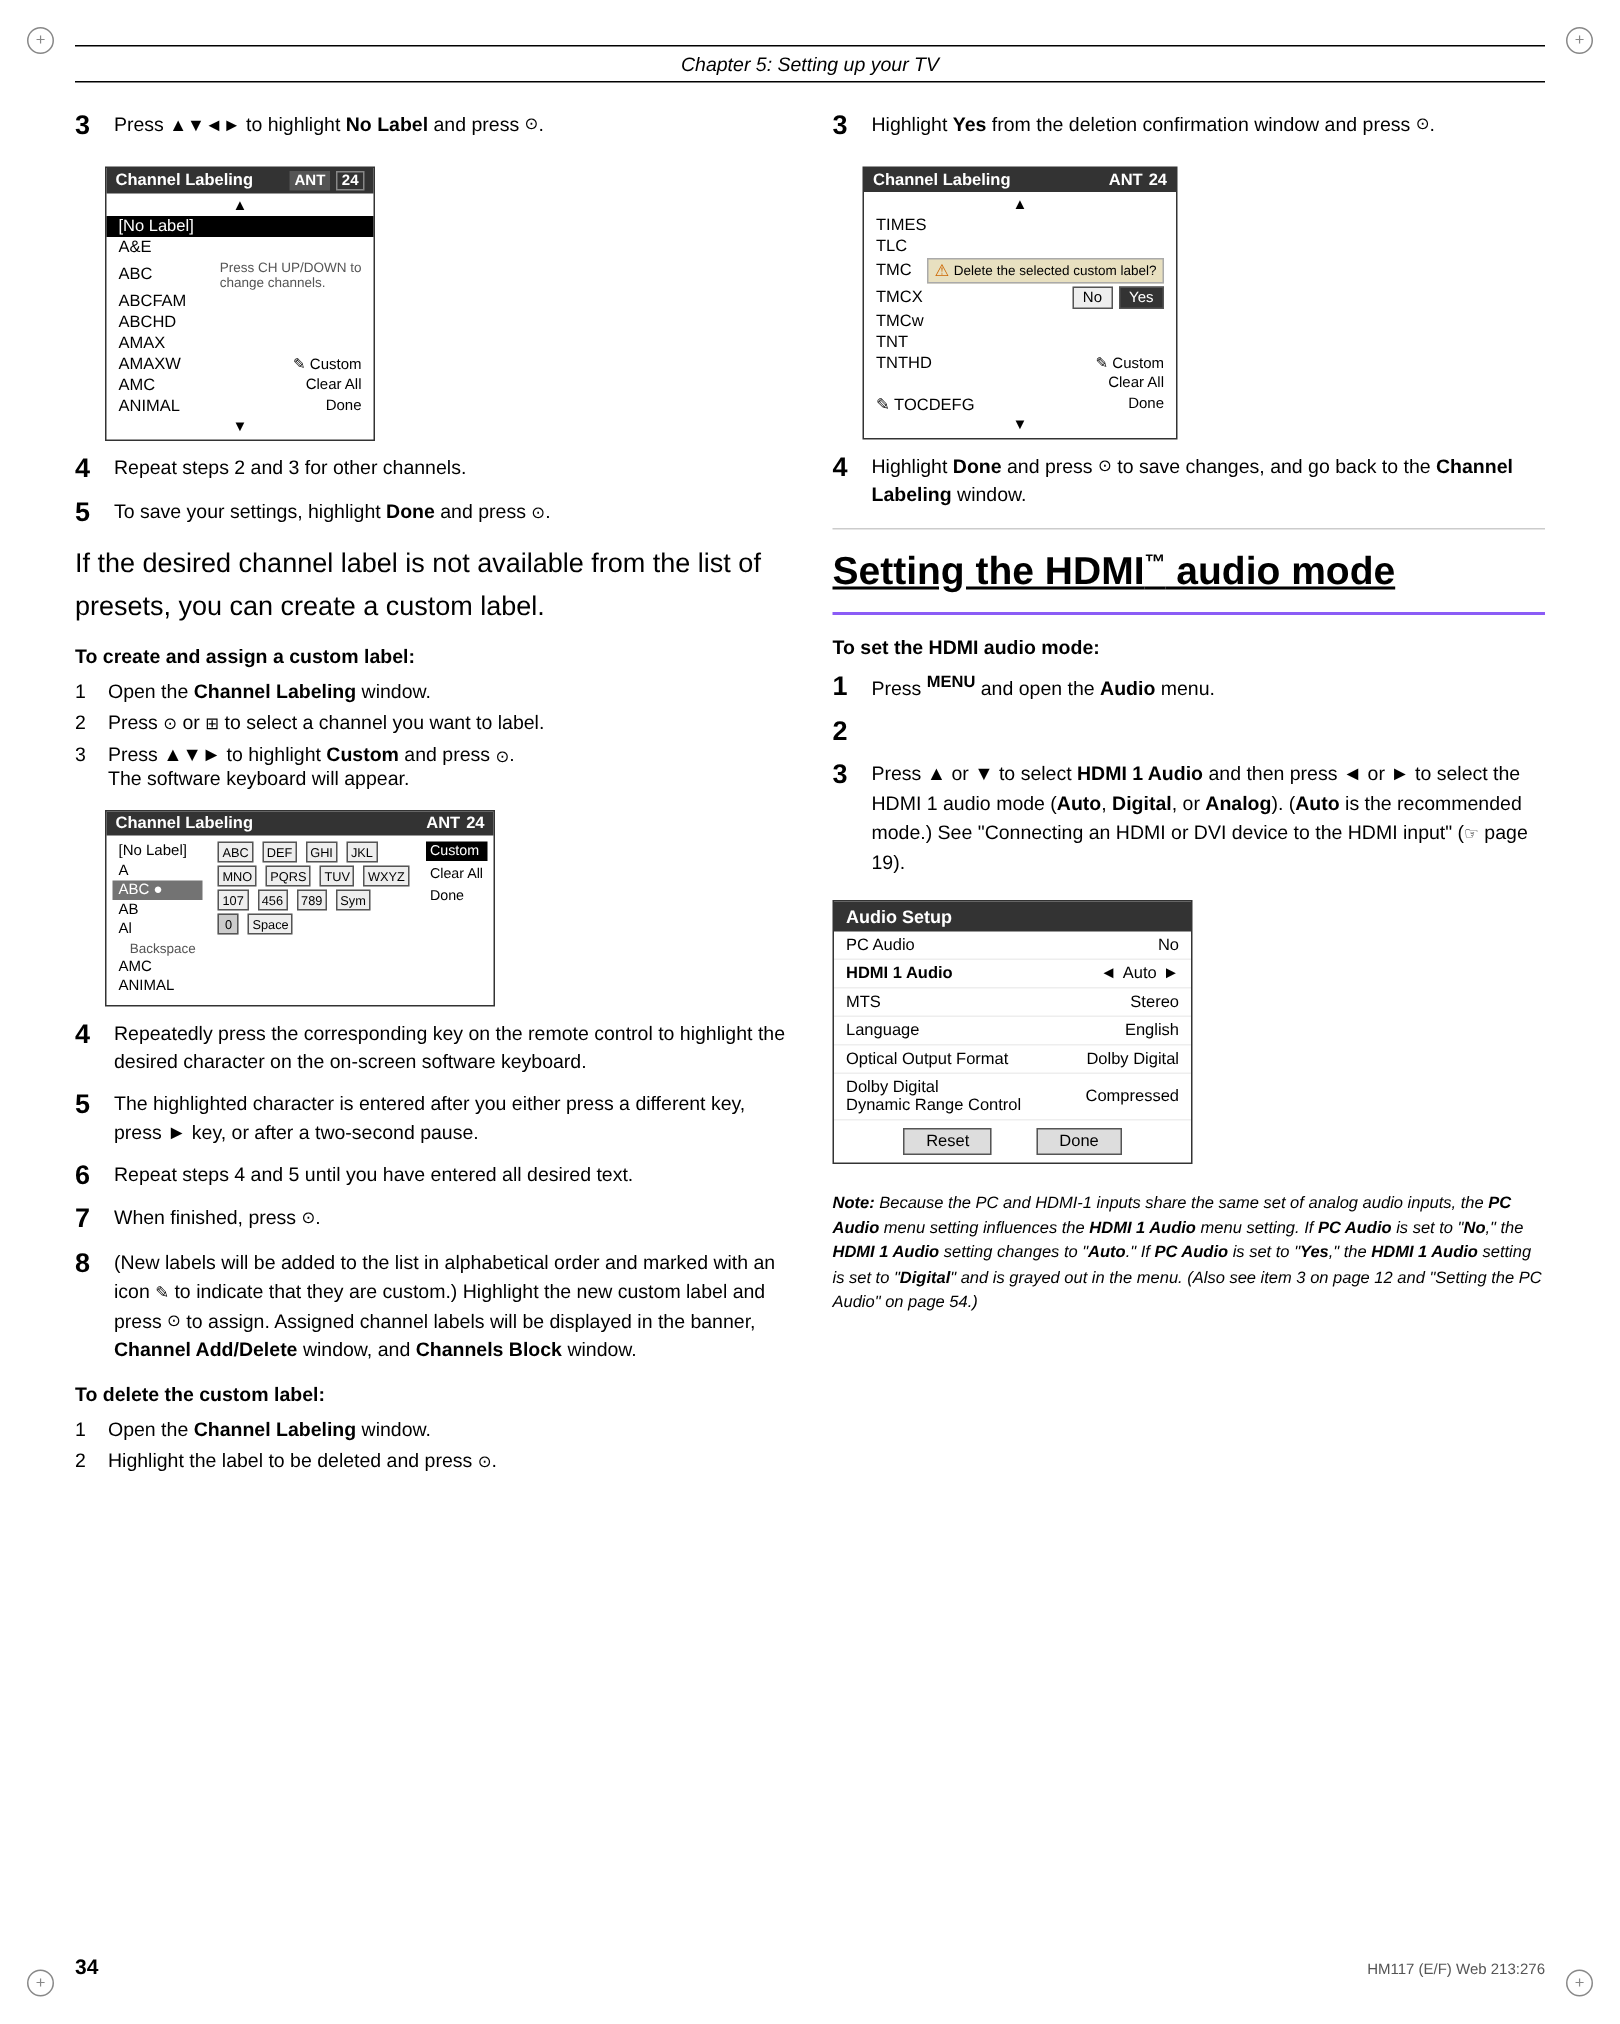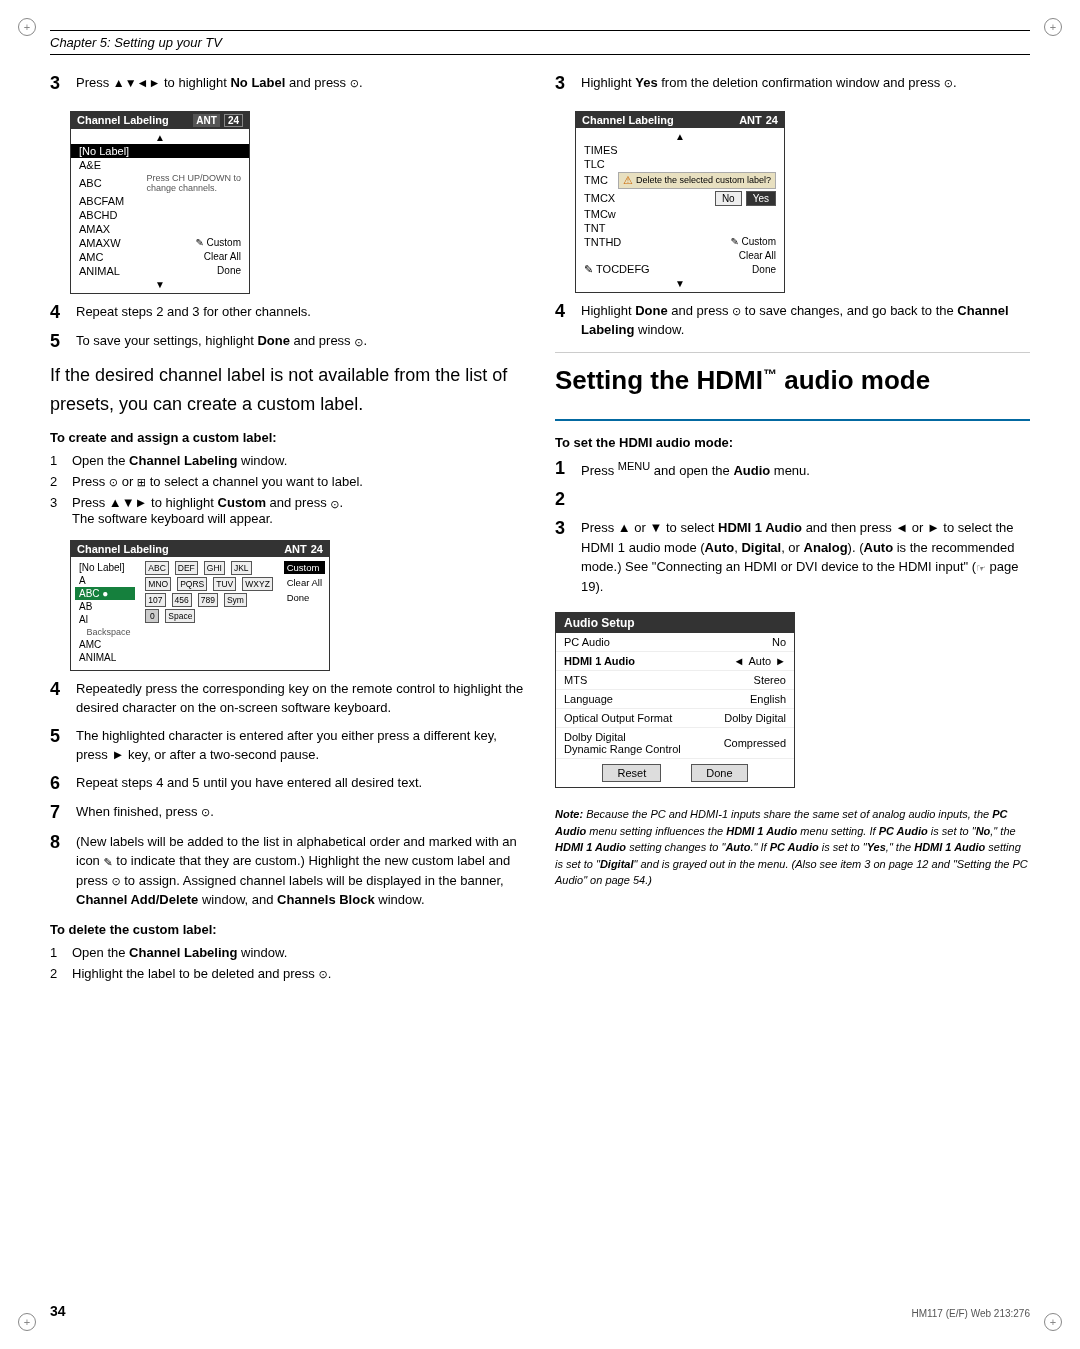--- a/index.html
+++ b/index.html
@@ -46,20 +46,21 @@
     
     .file-info {
       font-size: 10px;
       color: #555;
       margin-bottom: 8px;
       margin-left: 5px;
     }
 
     
     .chapter-header {
+      text-align: center;
       font-style: italic;
       font-size: 13px;
       border-top: 1px solid #000;
       border-bottom: 1px solid #000;
       padding: 4px 0;
       margin-bottom: 18px;
     }
 
     
     .two-col {
@@ -194,21 +195,21 @@
     .kb-top-row {
       display: flex;
       justify-content: space-between;
       align-items: flex-start;
       margin-bottom: 2px;
     }
     .kb-left-list {
       font-size: 10px;
     }
     .kb-left-list .kb-item { padding: 1px 4px; }
-    .kb-left-list .kb-item.highlighted { background: #15803d; color: #fff; }
+    .kb-left-list .kb-item.highlighted { background: #737373; color: #fff; }
     .kb-keys-row {
       display: flex;
       gap: 1px;
       margin-bottom: 1px;
     }
     .kb-key {
       border: 1px solid #555;
       padding: 1px 2px;
       font-size: 8.5px;
       background: #eee;
@@ -257,25 +258,26 @@
       padding: 2px 14px;
       font-size: 11px;
       background: #ddd;
       cursor: pointer;
     }
 
     
     .big-section-title {
       font-size: 26px;
       font-weight: bold;
-      border-bottom: 2px solid #0369a1;
-      padding-bottom: 23px;
+      border-bottom: 2px solid #8b5cf6;
+      padding-bottom: 12px;
       margin-bottom: 14px;
       margin-top: 0;
       line-height: 1.2;
+      text-decoration: underline;
     }
     .big-section-title sup {
       font-size: 14px;
     }
 
     
     .note-text {
       font-size: 11px;
       margin-top: 10px;
       line-height: 1.5;
@@ -631,21 +633,21 @@
         Setting the HDMI<sup>™</sup> audio mode
       </div>
 
       
       <div class="section-heading">To set the HDMI audio mode:</div>
 
       
       <div class="step">
         <div class="step-num">1</div>
         <div class="step-content">
-          Press <span style="font-size:11px;vertical-align:super;font-weight:normal;">MENU</span> and open the <b>Audio</b> menu.
+          Press <span style="font-size:11px;vertical-align:super;font-weight:bold;">MENU</span> and open the <b>Audio</b> menu.
         </div>
       </div>
 
       
       <div class="step">
         <div class="step-num">2</div>
       </div>
 
       
       <div class="step">

